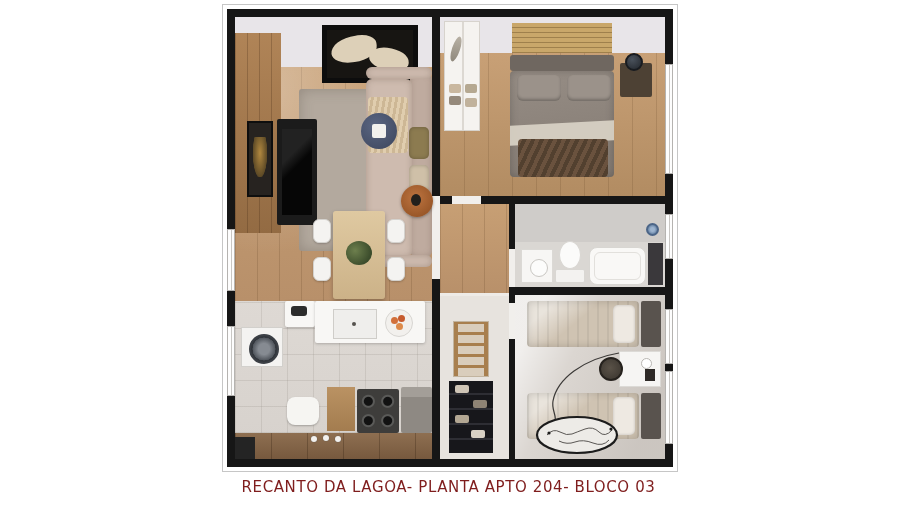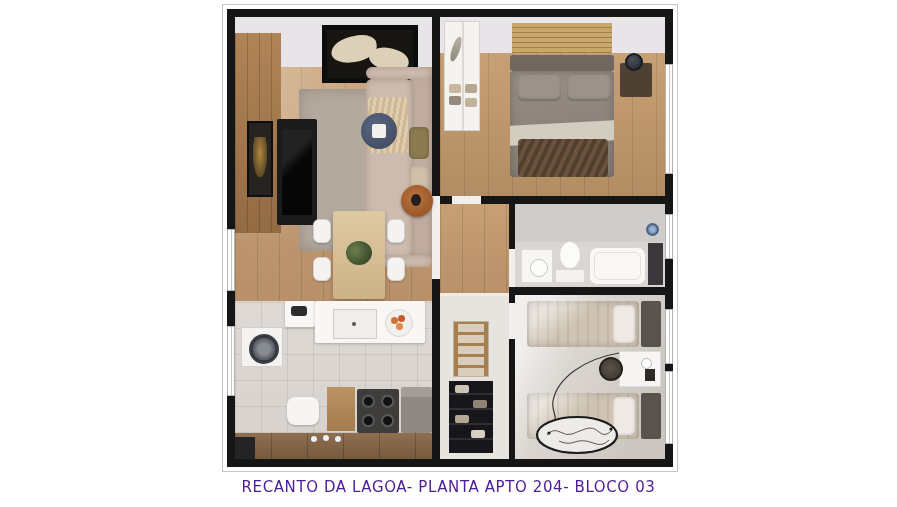--- a/index.html
+++ b/index.html
@@ -114,21 +114,21 @@
   .chair-dark{background:radial-gradient(circle at 45% 45%,#5a5248,#38332d);border:2px solid #26221e;}
   
   .ladder{background:#d9cdbc;border:1px solid #c2b49f;
     background-image:repeating-linear-gradient(0deg,transparent 0 8px,#a87f4e 8px 11px),
       linear-gradient(90deg,#a87f4e 0 4px,transparent 4px calc(100% - 4px),#a87f4e calc(100% - 4px));}
   .black-shelf{background:#17171b;background-image:repeating-linear-gradient(0deg,transparent 0 13px,#2e2e34 13px 15px);}
   .partition{background:#eeebe7;}
   
   .caption{
     position:absolute;left:0;right:0;top:478px;text-align:center;
-    font-size:15px;letter-spacing:.6px;color:#4c1d95;
+    font-size:15px;letter-spacing:.6px;color:#7f1d1d;
   }
 </style>
 </head>
 <body>
 
 <div class="plan-frame">
  <div class="plan">
 
   <div class="floor abs" style="left:8px;top:8px;width:197px;height:62px;background:#e8e5e9;"></div>
   <div class="floor wood abs" style="left:8px;top:58px;width:197px;height:234px;"></div>

